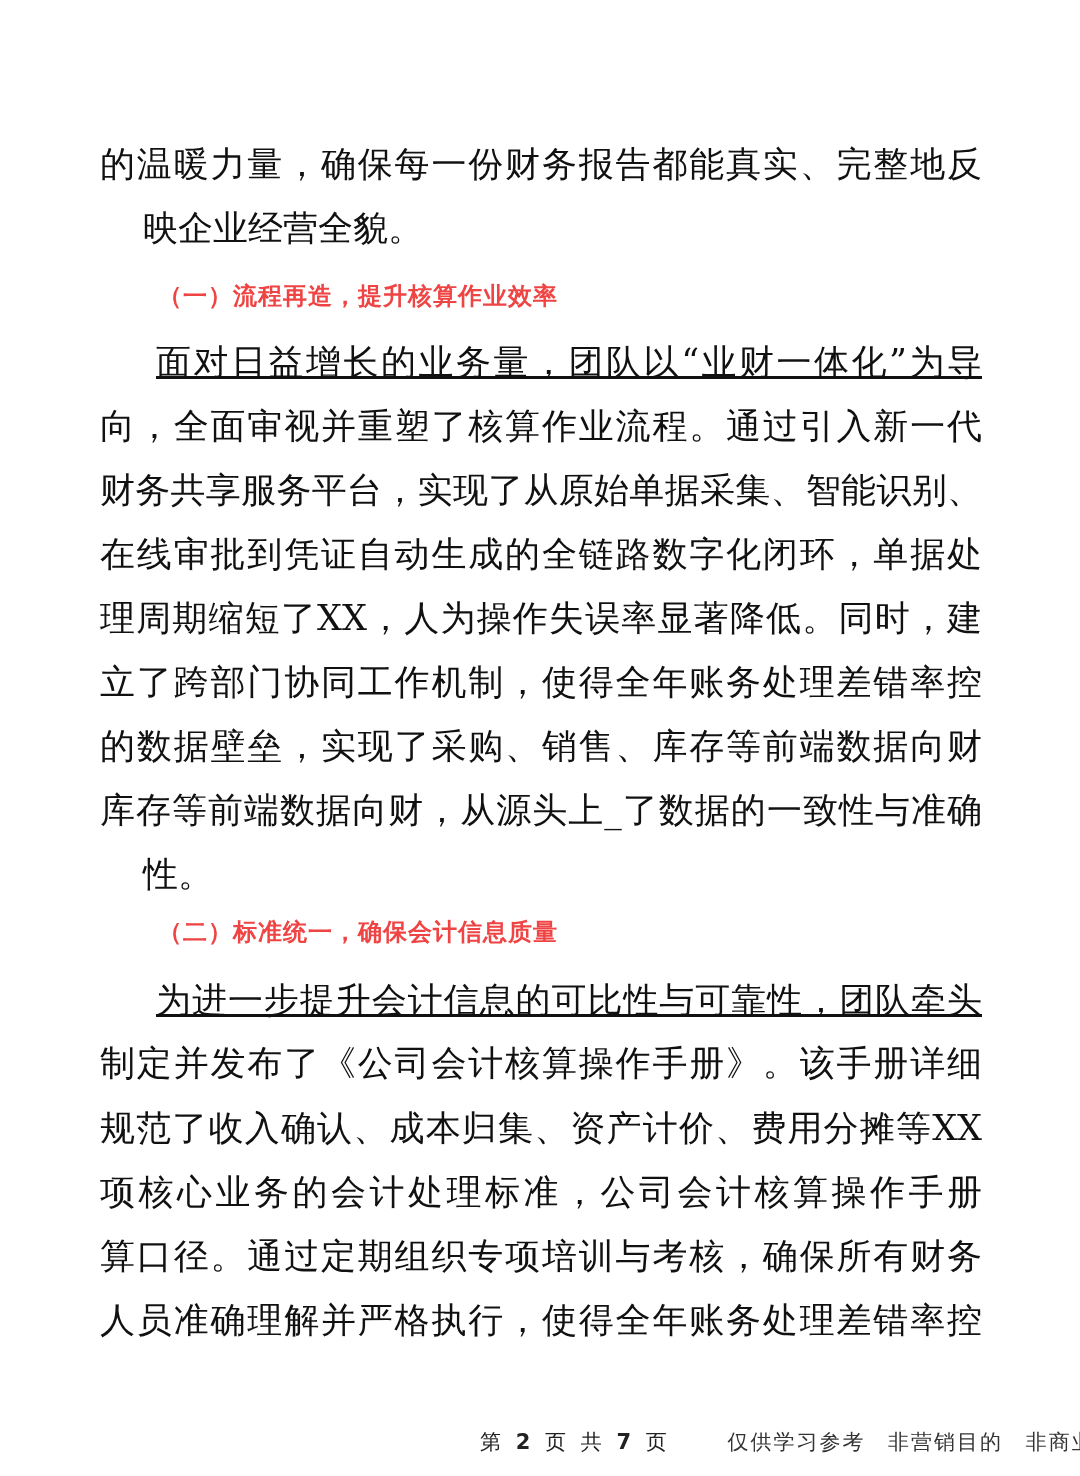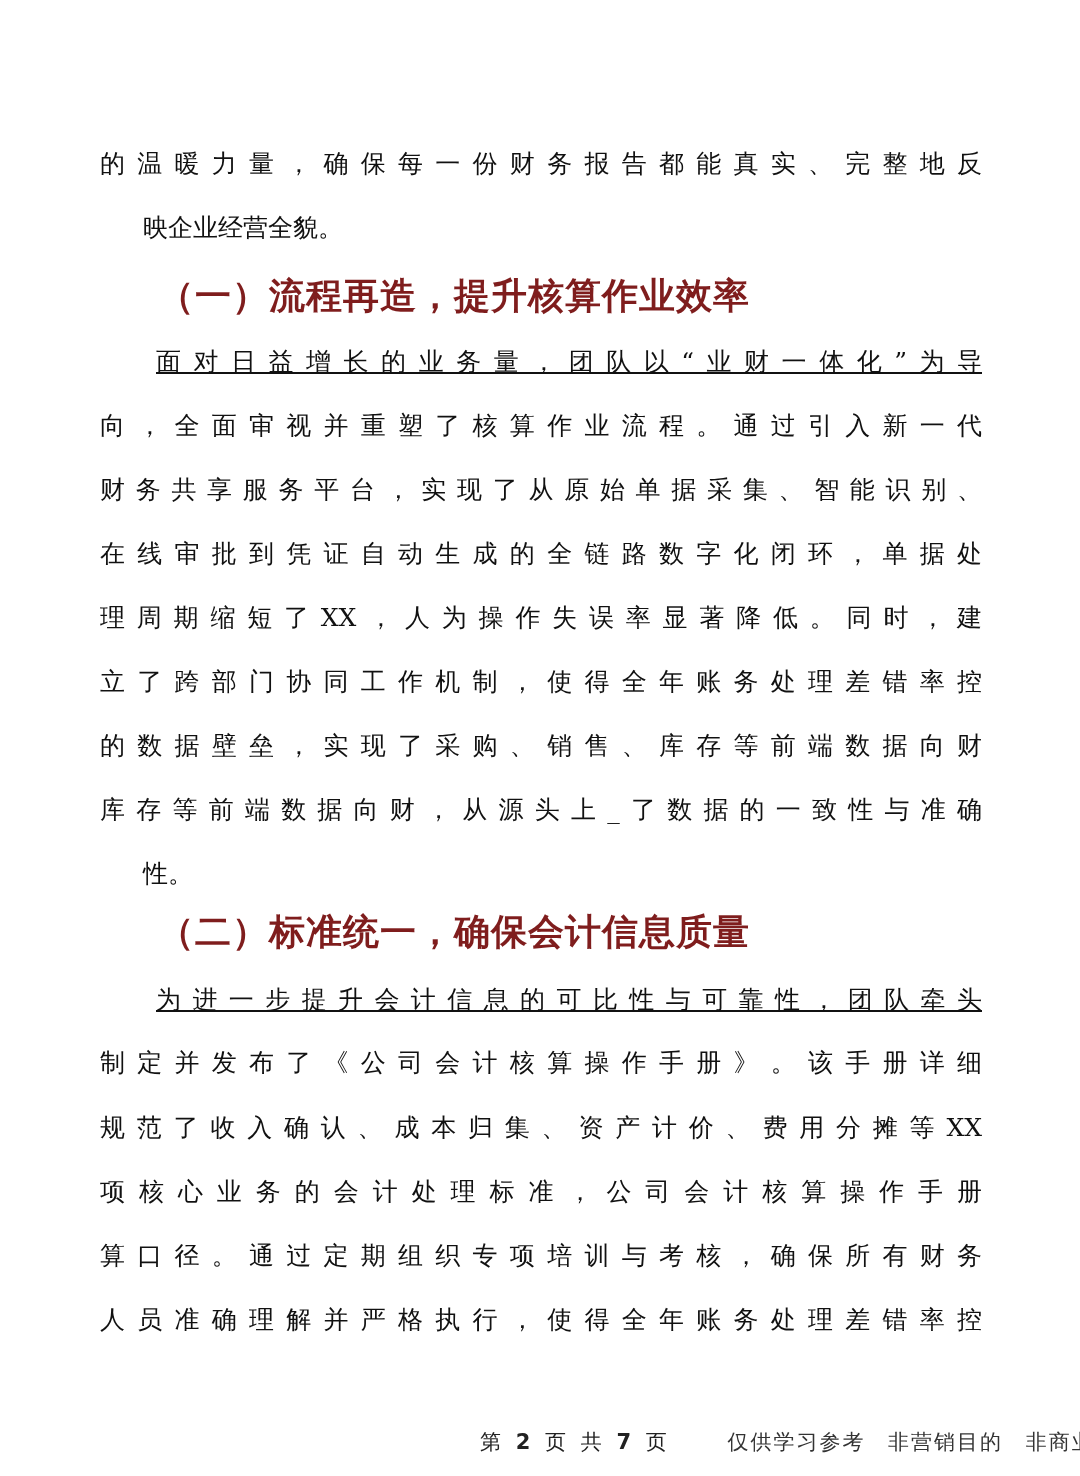--- a/index.html
+++ b/index.html
@@ -19,21 +19,21 @@
       left: 100px;
       top: 0;
       width: 882px;
     }
     .line {
       position: absolute;
       left: 0;
       width: 882px;
       height: 64px;
       font-family: "DejaVu Serif", "Liberation Serif", serif;
-      font-size: 25px;
+      font-size: 35px;
       line-height: 64px;
       white-space: nowrap;
       text-align: justify;
       text-align-last: justify;
       color: #111;
     }
     .line.last {
       text-align-last: left;
       margin-left: 43px;
     }
@@ -41,25 +41,25 @@
       left: 56px;
       width: 826px;
       text-decoration: underline;
     }
     .heading {
       position: absolute;
       left: 58px;
       height: 64px;
       font-family: "DejaVu Sans", "Liberation Sans", sans-serif;
       font-weight: bold;
-      font-size: 36px;
+      font-size: 24px;
       line-height: 64px;
       white-space: nowrap;
       letter-spacing: 1px;
-      color: #7f1d1d;
+      color: #ef4444;
     }
     .footer {
       position: absolute;
       top: 1430px;
       left: 480px;
       height: 24px;
       font-family: "DejaVu Sans", "Liberation Sans", sans-serif;
       font-size: 21px;
       line-height: 24px;
       color: #222;

